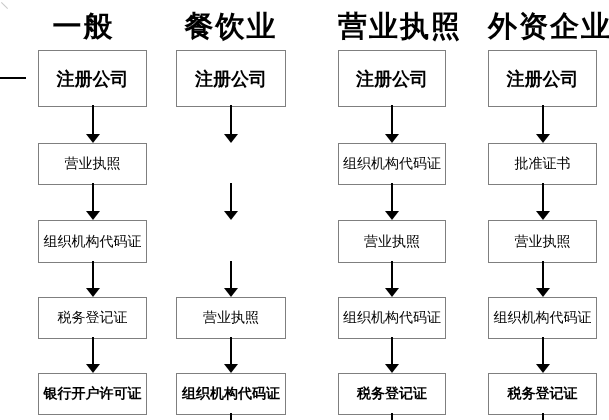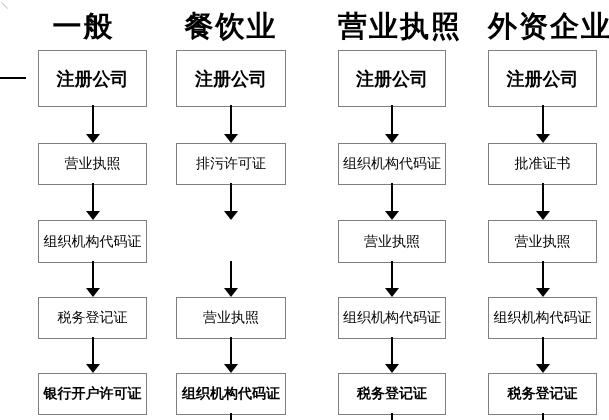--- a/index.html
+++ b/index.html
@@ -148,21 +148,20 @@
     <div class="box r4">银行开户许可证</div>
   </div>
 
   <div class="col c1">
     <div class="col-header">餐饮业</div>
     <div class="box primary r0">注册公司</div>
     <div class="arrow a0">
         <div class="arrow-line"></div>
         <div class="arrow-head"></div>
       </div>
-    <div class="box r1">排污许可证</div>
     <div class="arrow a1">
         <div class="arrow-line"></div>
         <div class="arrow-head"></div>
       </div>
     <div class="arrow a2">
         <div class="arrow-line"></div>
         <div class="arrow-head"></div>
       </div>
     <div class="box r3">营业执照</div>
     <div class="arrow a3">

